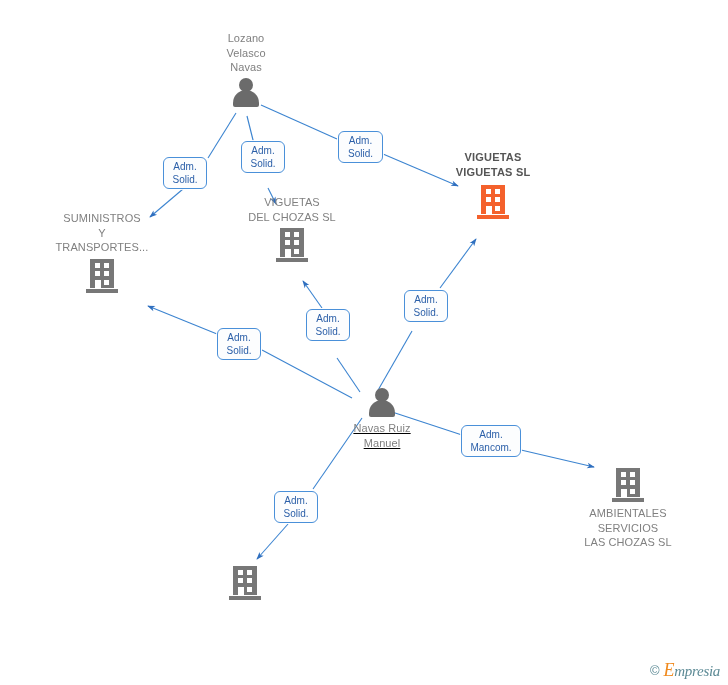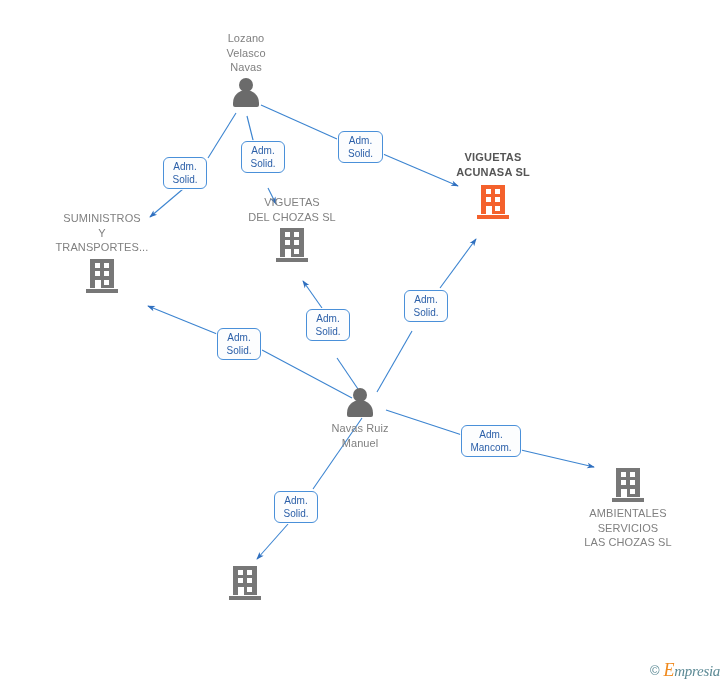--- a/index.html
+++ b/index.html
@@ -132,21 +132,21 @@
     <div>Lozano</div>
     <div>Velasco</div>
     <div>Navas</div>
   </div>
   <div class="person" style="margin-top:3px;">
     <div class="head"></div>
       <div class="body"></div>
   </div>
 </div>
 
-<div class="node" style="left:290px;top:388px;width:140px;">
+<div class="node" style="left:312px;top:388px;width:140px;text-decoration:underline;">
   <div class="person">
     <div class="head"></div>
       <div class="body"></div>
   </div>
   <div class="node-label" style="margin-top:3px;">
     <div>Navas Ruiz</div>
     <div>Manuel</div>
   </div>
 </div>
 
@@ -181,21 +181,21 @@
     <i class="win" style="left:9px;top:12px;"></i>
       <i class="win" style="left:18px;top:12px;"></i>
     <i class="door" style="left:9px;top:21px;"></i>
       <i class="win" style="left:18px;top:21px;"></i>
   </div>
 </div>
 
 <div class="node" style="left:423px;top:150px;width:140px;">
   <div class="node-label hl">
     <div>VIGUETAS</div>
-    <div>ACUNASA SL</div>
+    <div>VIGUETAS SL</div>
   </div>
   <div class="bldg orange-node" style="margin-top:6px;">
     <div class="tower"></div>
       <div class="base"></div>
     <i class="win" style="left:9px;top:4px;"></i>
       <i class="win" style="left:18px;top:4px;"></i>
     <i class="win" style="left:9px;top:12px;"></i>
       <i class="win" style="left:18px;top:12px;"></i>
     <i class="door" style="left:9px;top:21px;"></i>
       <i class="win" style="left:18px;top:21px;"></i>

